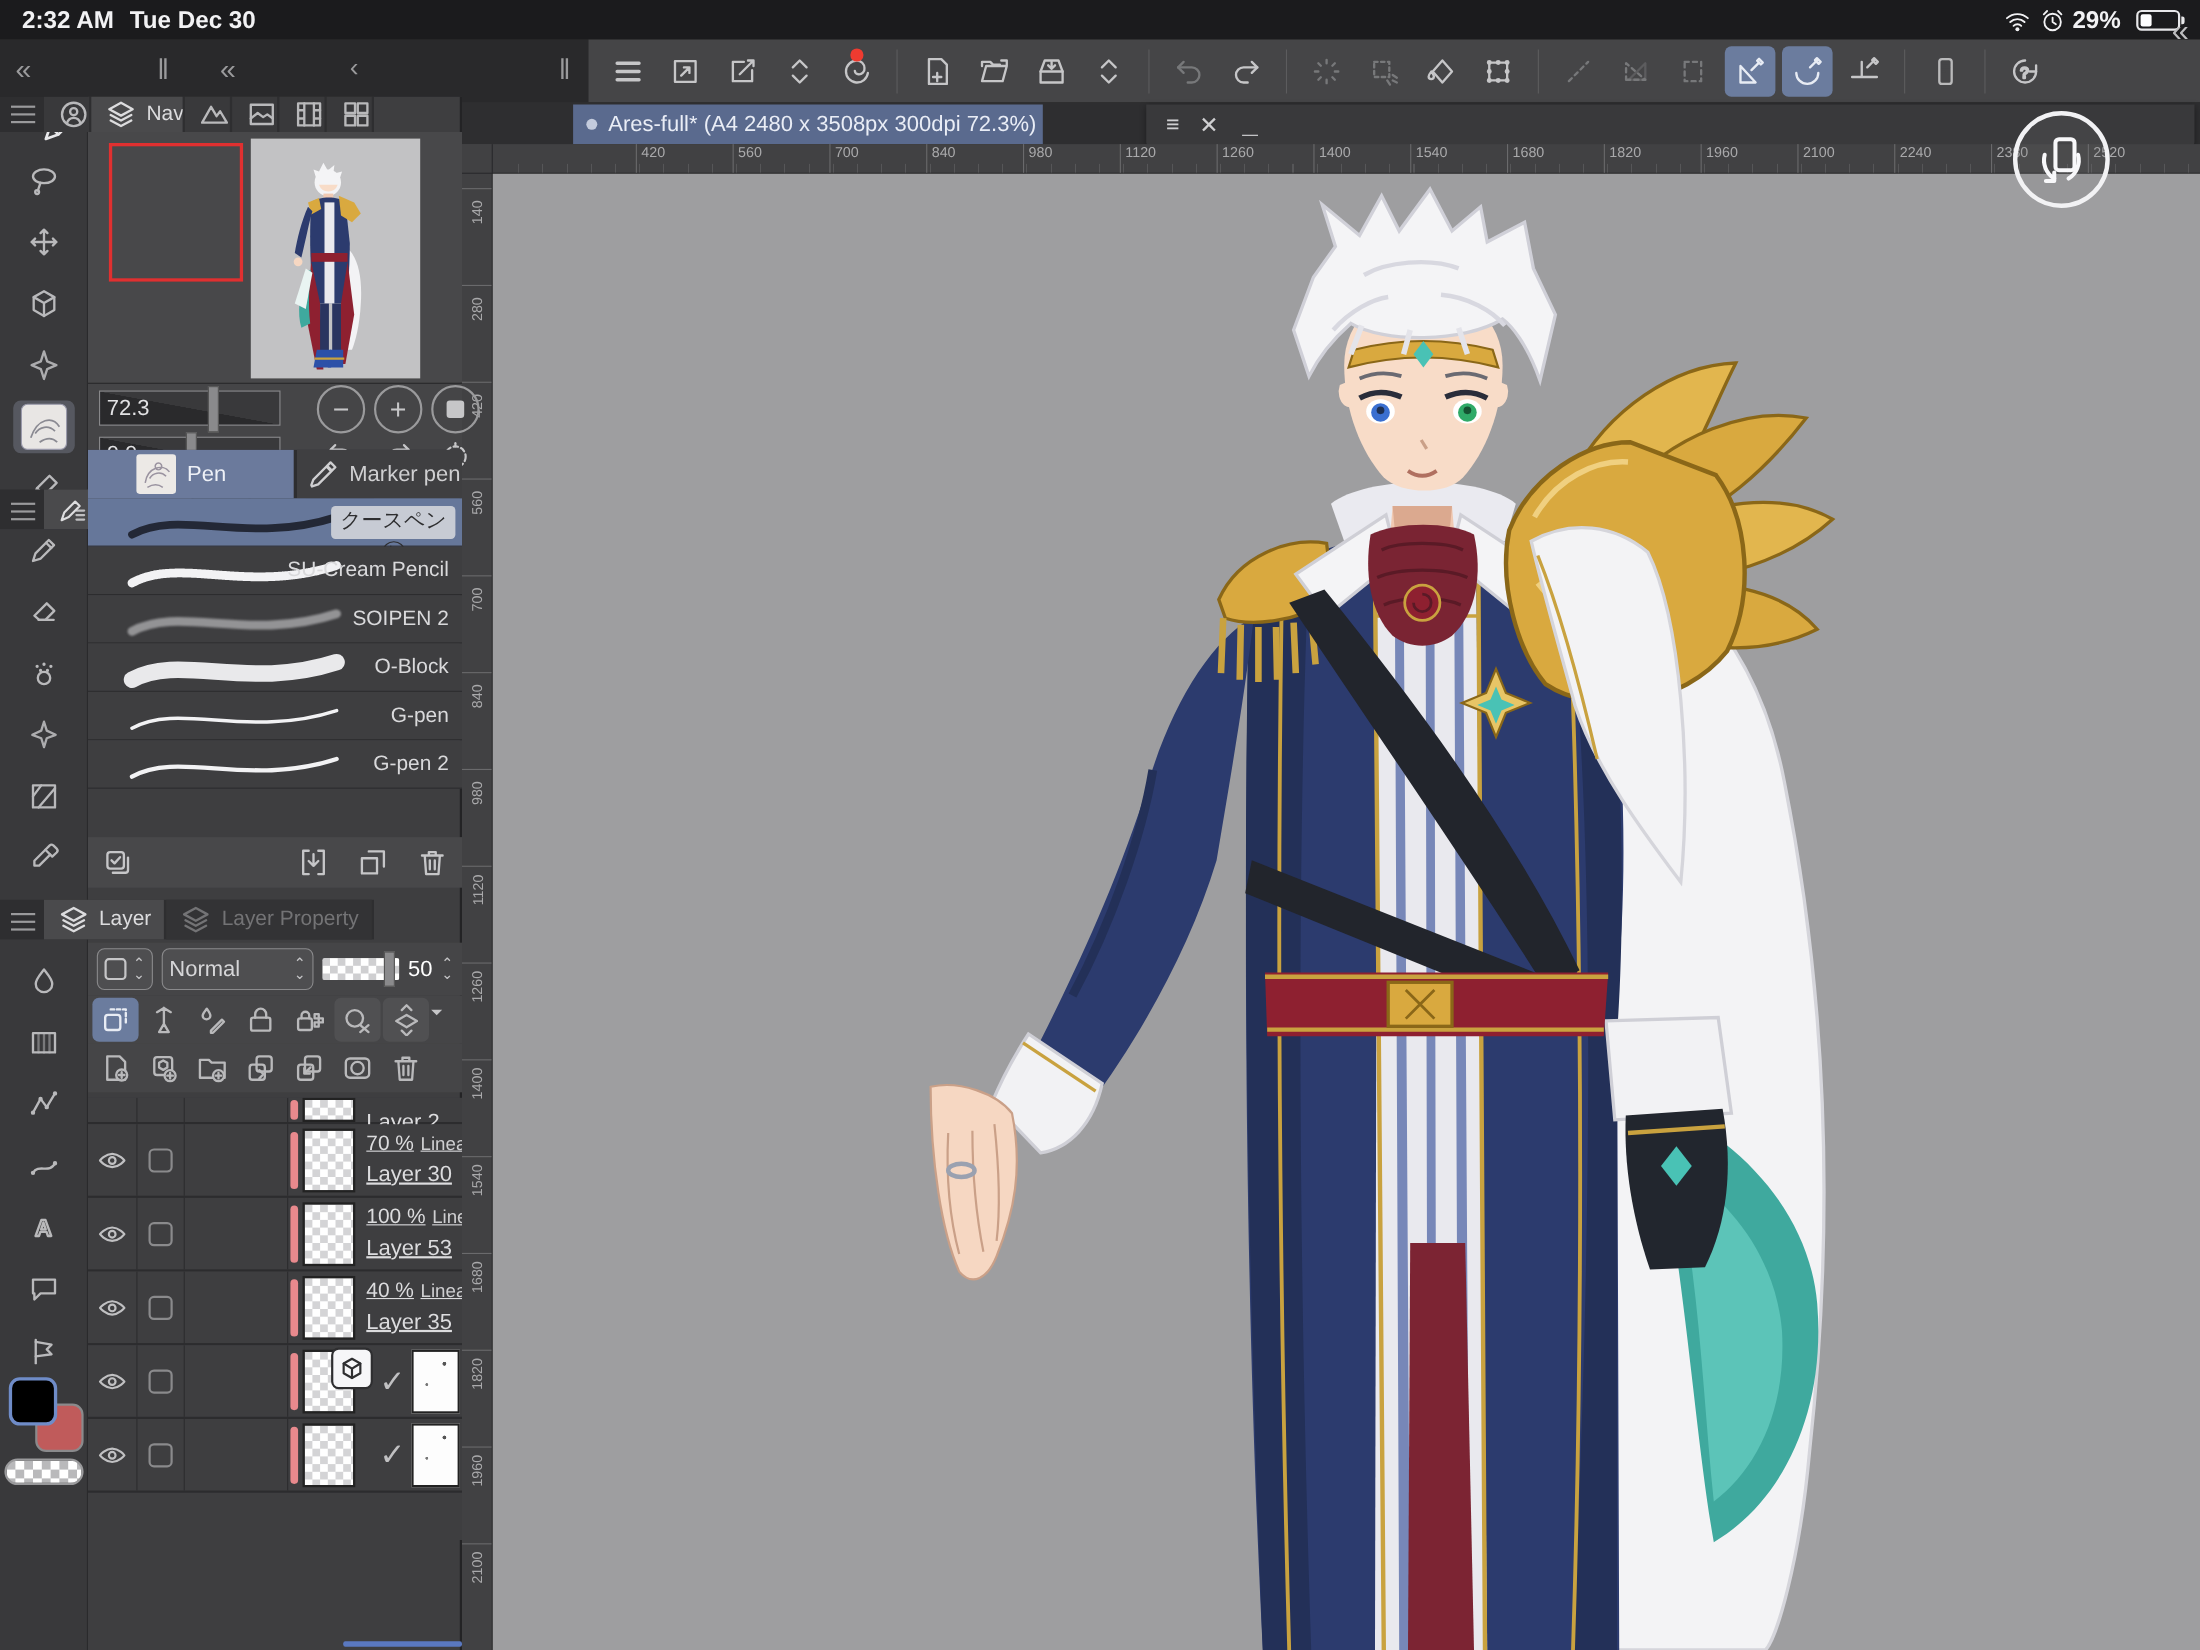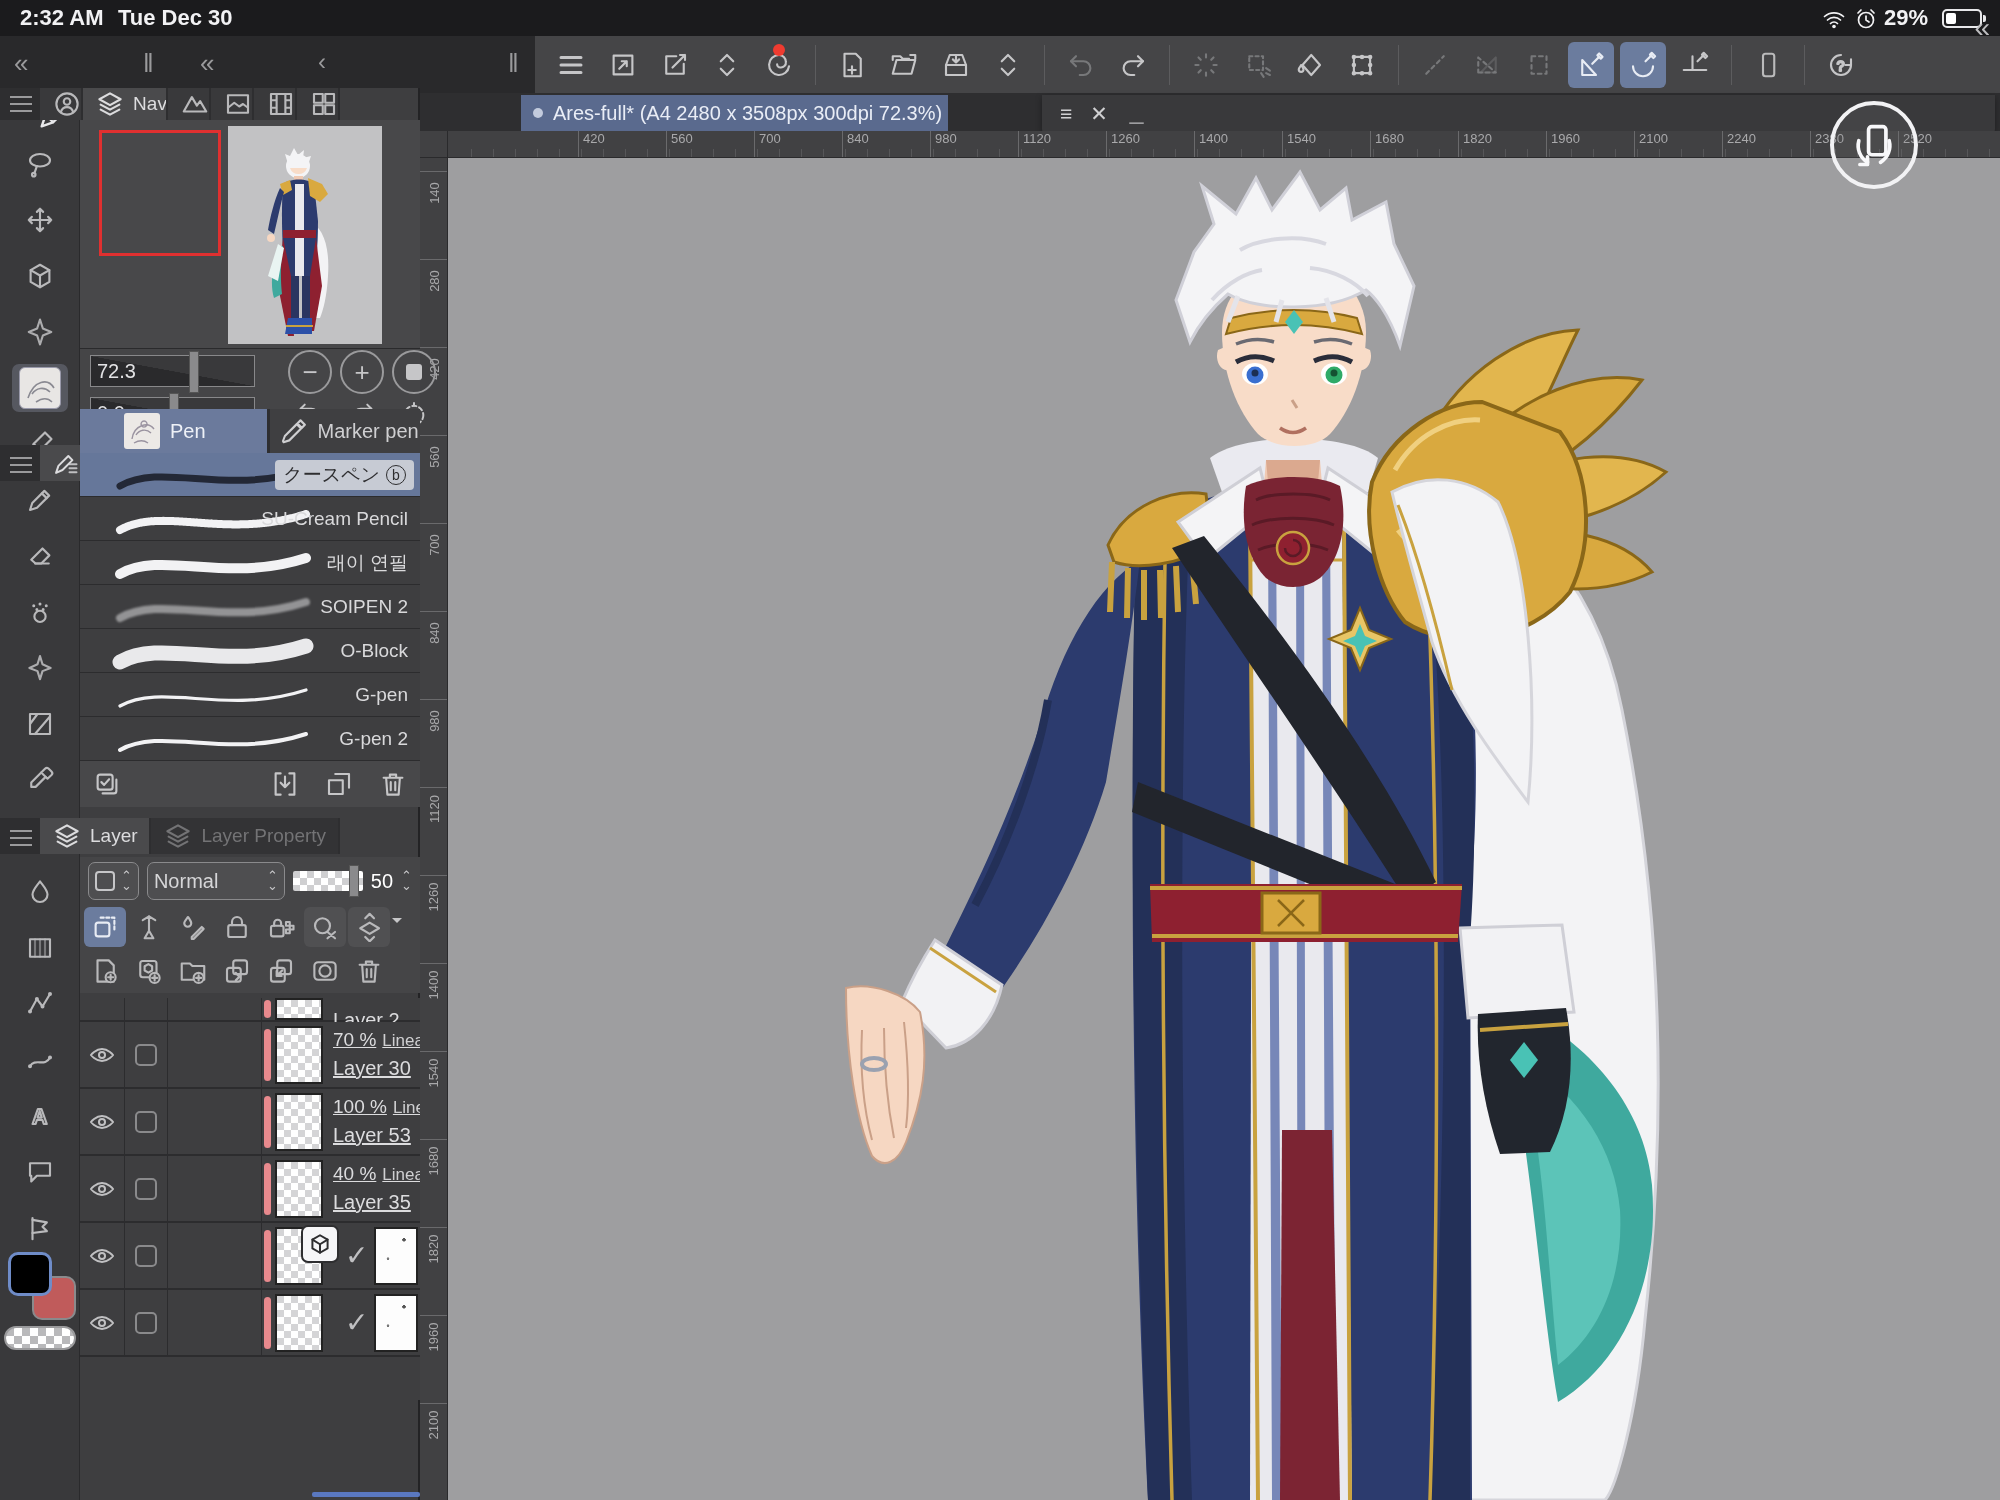--- a/index.html
+++ b/index.html
@@ -91,21 +91,21 @@
   .bstroke{position:absolute;left:28px;top:5px;}
   .bstroke path{fill:none;stroke:#f2f2f4;stroke-linecap:round;}
   .brow.dark .bstroke path{stroke:#232836;stroke-width:7;}
   .brow.rough .bstroke path{stroke-width:8;stroke-dasharray:1 0;}
   .brow.rough2 .bstroke path{stroke-width:10;}
   .brow.soft .bstroke path{stroke:#a9a9ab;stroke-width:8;opacity:.8;filter:blur(1px);}
   .brow.thick .bstroke path{stroke-width:15;opacity:.95;}
   .brow.thin .bstroke path{stroke-width:3.2;}
   .brow.thin2 .bstroke path{stroke-width:4;}
   .bname{position:absolute;right:12px;font-size:19px;color:#d9d9db;white-space:nowrap;}
-  .blabel{position:absolute;right:6px;top:7px;height:30px;background:#c7cbd4;border-radius:4px;color:#2e2e30;font-size:19px;display:flex;align-items:center;padding:0 8px;gap:6px;}
+  .blabel{position:absolute;right:6px;top:7px;height:30px;background:#c7cbd4;border-radius:4px;color:#2e2e30;font-size:19px;display:flex;align-items:center;padding:0 8px;gap:6px;flex-direction:column;}
   .bbadge{width:20px;height:20px;border:1.5px solid #2e2e30;border-radius:50%;font-size:14px;display:flex;align-items:center;justify-content:center;}
   #stfooter{left:80px;top:761px;width:340px;height:46px;background:#48484a;display:flex;align-items:center;color:#c6c6c8;}
   #stfooter .ic{width:30px;height:30px;}
   #stfooter .sp{flex:1;}
   #stfooter>span{margin:0 12px;}
   
   #layertabs{top:818px;}
   #blendrow{left:80px;top:857px;width:340px;height:48px;background:#454547;display:flex;align-items:center;gap:8px;padding:0 8px;}
   .stepbox{height:38px;border:1.5px solid #8a8a8c;border-radius:7px;background:#4e4e50;display:flex;align-items:center;padding:0 6px;gap:6px;color:#d6d6d8;}
   .chevcol{display:flex;flex-direction:column;font-size:13px;line-height:10px;color:#c6c6c8;}
@@ -1255,27 +1255,20 @@
           <span class="bbadge">b</span>
         </span>
       </div>
       <div class="brow rough">
         <svg class="bstroke" width="210" height="36" viewBox="0 0 210 36">
           <path d="M12 28 C 55 4, 118 38, 198 12"></path>
         </svg>
         <span class="bname">SU-Cream Pencil</span>
 
       </div>
-      <div class="brow rough2">
-        <svg class="bstroke" width="210" height="36" viewBox="0 0 210 36">
-          <path d="M12 28 C 55 4, 118 38, 198 12"></path>
-        </svg>
-        <span class="bname">래이 연필</span>
-
-      </div>
       <div class="brow soft">
         <svg class="bstroke" width="210" height="36" viewBox="0 0 210 36">
           <path d="M12 28 C 55 4, 118 38, 198 12"></path>
         </svg>
         <span class="bname">SOIPEN 2</span>
 
       </div>
       <div class="brow thick">
         <svg class="bstroke" width="210" height="36" viewBox="0 0 210 36">
           <path d="M12 28 C 55 4, 118 38, 198 12"></path>

